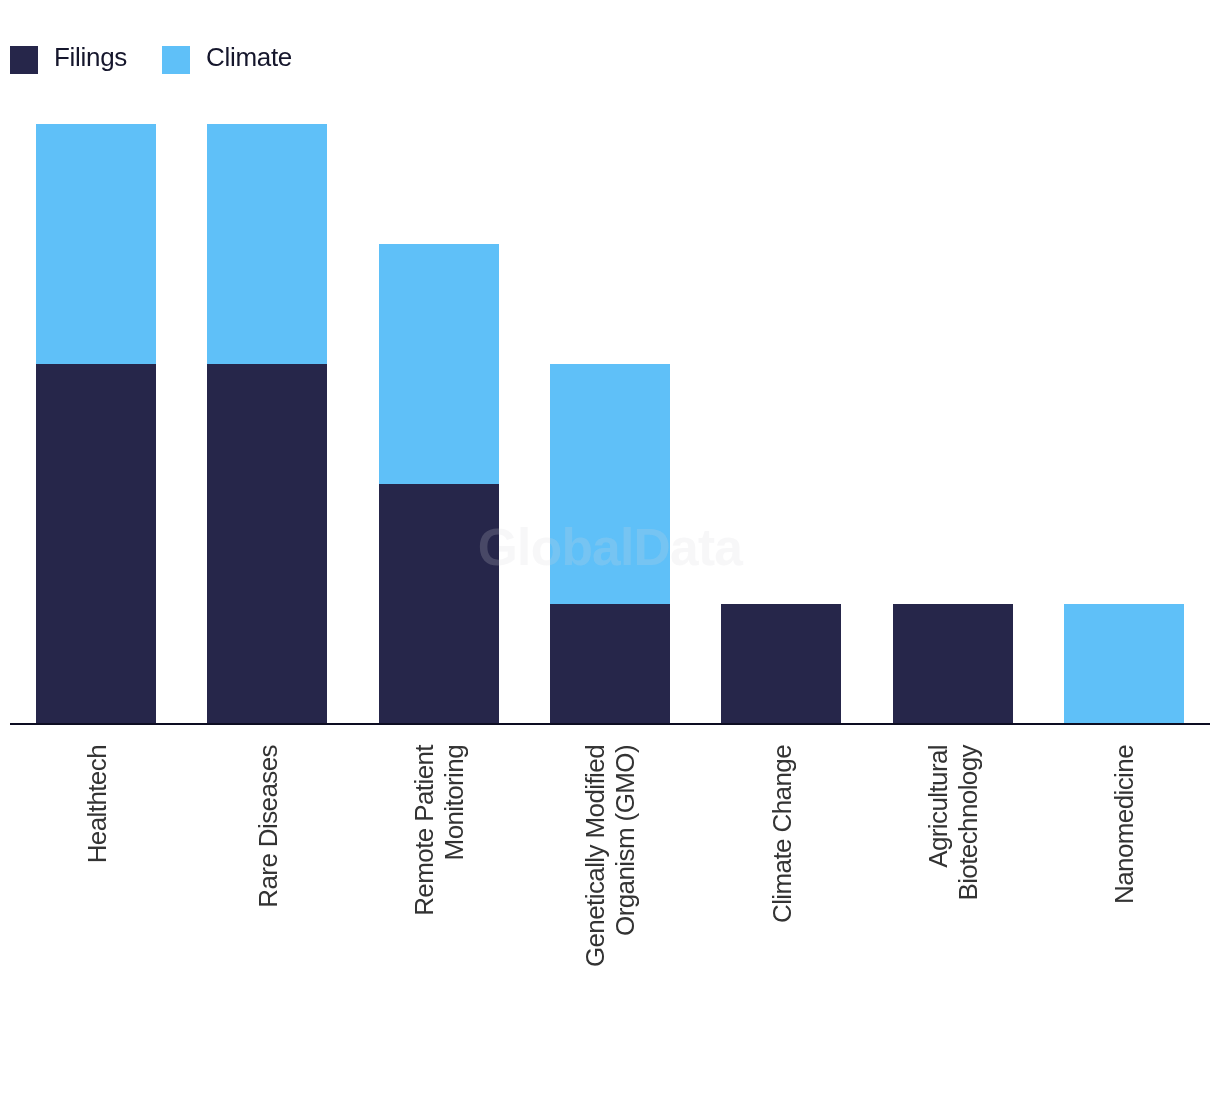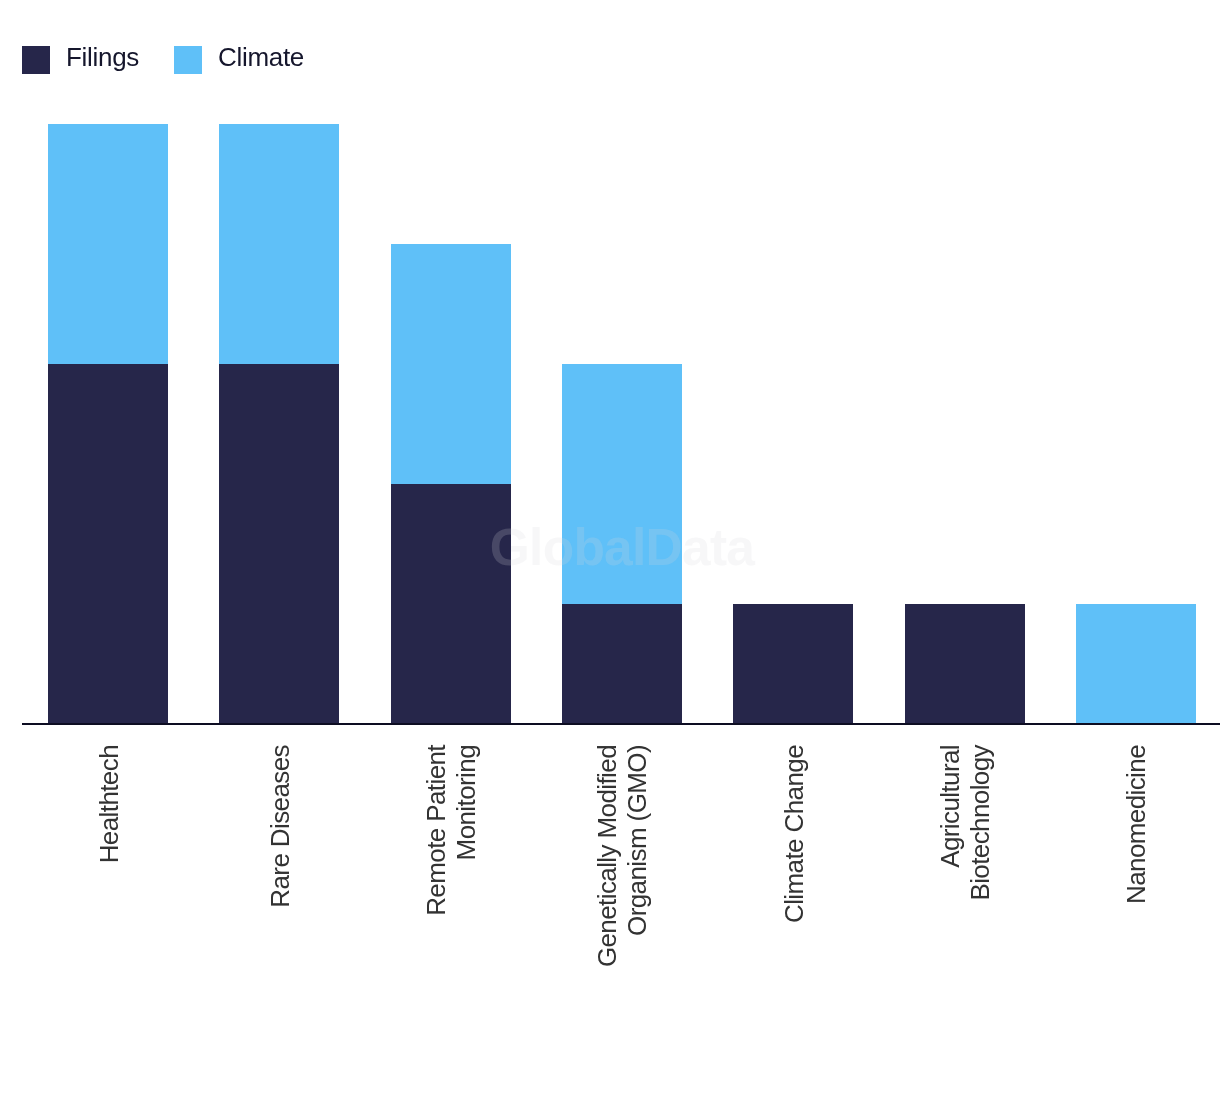--- a/index.html
+++ b/index.html
@@ -1,19 +1,19 @@
 <!DOCTYPE html>
 <html><head>
 <meta charset="utf-8">
 <title>Stacked bar chart</title>
 <style>
   html,body{margin:0;padding:0;background:#ffffff;}
   body{width:1220px;height:1094px;position:relative;overflow:hidden;
        font-family:"Liberation Sans",sans-serif;}
-  #chart{position:absolute;left:12px;top:0;width:1023px;height:1094px;}
+  #chart{position:absolute;left:0;top:0;width:1023px;height:1094px;}
 
   
   .legend{position:absolute;left:0;top:0;width:1220px;height:120px;}
   .legend-item{position:absolute;top:46px;height:28px;}
   .legend-item.i0{left:10px;}
   .legend-item.i1{left:162px;}
   .legend-sw{position:absolute;left:0;top:0;width:28px;height:28px;}
   .legend-label{position:absolute;left:44px;top:-3.5px;
                 font-size:26px;line-height:28px;color:#15162c;
                 white-space:nowrap;letter-spacing:-0.3px;

